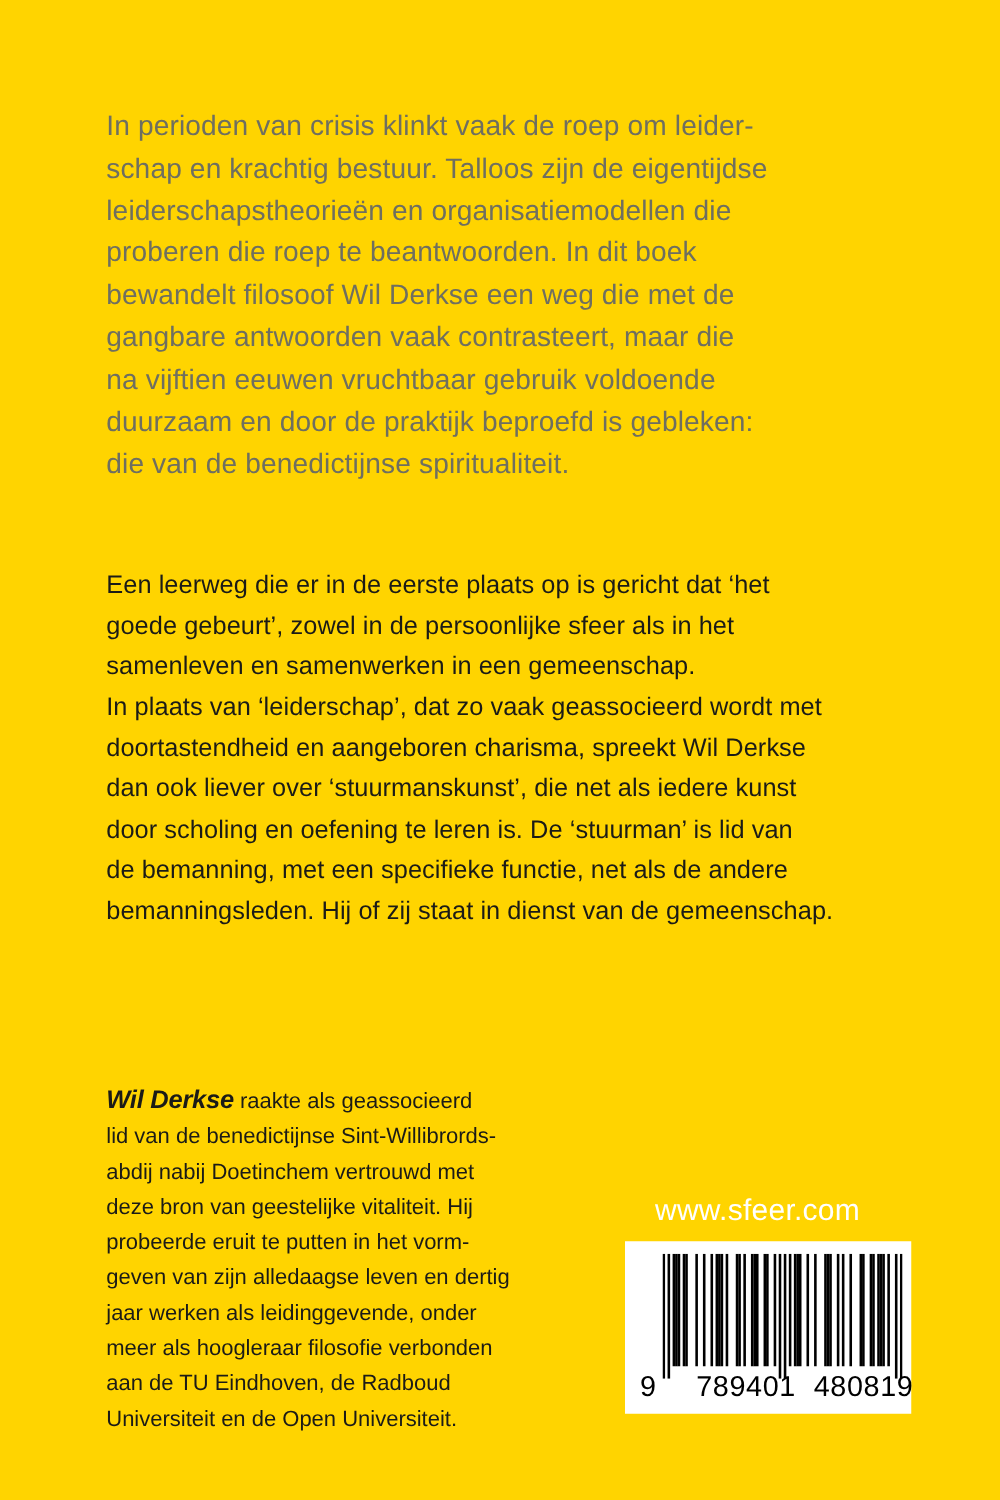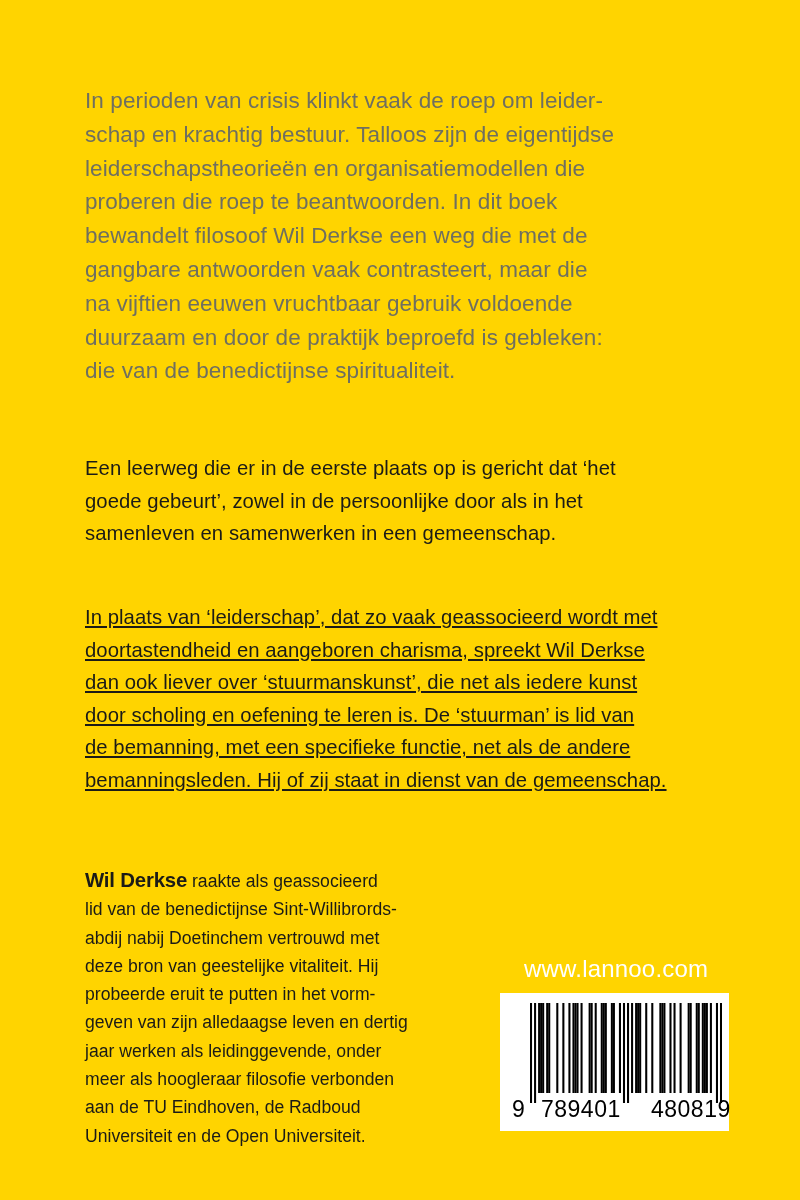--- a/index.html
+++ b/index.html
@@ -37,37 +37,38 @@
     position: absolute;
     left: 85px;
     width: 628px;
     font-size: 20.3px;
     line-height: 32.5px;
     color: #1b1b17;
     letter-spacing: 0.05px;
     white-space: pre-line;
   }
   .blurb-body.p2 { top: 452px; }
-  .blurb-body.p3 { top: 601px; text-decoration: underline; }
+  .blurb-body.p3 { top: 550px; }
 
   
   .bio {
     position: absolute;
     left: 85px;
     top: 866px;
     width: 372px;
     font-size: 17.6px;
     line-height: 28.3px;
     color: #1b1b17;
     white-space: pre-line;
   }
   .bio .bio-name {
     font-weight: bold;
     font-size: 20.4px;
     letter-spacing: -0.2px;
+    font-style: italic;
   }
 
   
   .publisher-url {
     position: absolute;
     left: 524px;
     top: 955px;
     font-size: 24px;
     color: #ffffff;
     letter-spacing: 0.2px;
@@ -99,61 +100,61 @@
     top: 100px;
     height: 32px;
     display: flex;
     align-items: center;
     font-family: "Liberation Sans", sans-serif;
     font-size: 23px;
     color: #000000;
     letter-spacing: 0.5px;
   }
   .barcode-digits .d-lead   { position: absolute; left: 12px;  }
-  .barcode-digits .d-left   { position: absolute; left: 41px;  }
+  .barcode-digits .d-left   { position: absolute; left: 57px;  }
   .barcode-digits .d-right  { position: absolute; left: 131px; margin-left: 20px; }
 </style>
 </head>
 <body>
 
 <div class="cover">
 
   <div class="blurb-intro">In perioden van crisis klinkt vaak de roep om leider-
 schap en krachtig bestuur. Talloos zijn de eigentijdse
 leiderschapstheorieën en organisatiemodellen die
 proberen die roep te beantwoorden. In dit boek
 bewandelt filosoof Wil Derkse een weg die met de
 gangbare antwoorden vaak contrasteert, maar die
 na vijftien eeuwen vruchtbaar gebruik voldoende
 duurzaam en door de praktijk beproefd is gebleken:
 die van de benedictijnse spiritualiteit.</div>
 
   <div class="blurb-body p2">Een leerweg die er in de eerste plaats op is gericht dat ‘het
-goede gebeurt’, zowel in de persoonlijke door als in het
+goede gebeurt’, zowel in de persoonlijke sfeer als in het
 samenleven en samenwerken in een gemeenschap.</div>
 
   <div class="blurb-body p3">In plaats van ‘leiderschap’, dat zo vaak geassocieerd wordt met
 doortastendheid en aangeboren charisma, spreekt Wil Derkse
 dan ook liever over ‘stuurmanskunst’, die net als iedere kunst
 door scholing en oefening te leren is. De ‘stuurman’ is lid van
 de bemanning, met een specifieke functie, net als de andere
 bemanningsleden. Hij of zij staat in dienst van de gemeenschap.</div>
 
   <div class="bio"><span class="bio-name">Wil Derkse</span><span> raakte als geassocieerd
 lid van de benedictijnse Sint-Willibrords-
 abdij nabij Doetinchem vertrouwd met
 deze bron van geestelijke vitaliteit. Hij
 probeerde eruit te putten in het vorm-
 geven van zijn alledaagse leven en dertig
 jaar werken als leidinggevende, onder
 meer als hoogleraar filosofie verbonden
 aan de TU Eindhoven, de Radboud
 Universiteit en de Open Universiteit.</span></div>
 
-  <div class="publisher-url">www.lannoo.com</div>
+  <div class="publisher-url">www.sfeer.com</div>
 
   <div class="barcode-box">
     <svg class="barcode-bars" viewBox="0 0 192 100" preserveAspectRatio="none">
       <g fill="#000000" id="bars">
           <rect x="0.000" y="0" width="2.061" height="100"></rect>
           <rect x="4.042" y="0" width="2.061" height="100"></rect>
           <rect x="8.084" y="0" width="2.061" height="90"></rect>
           <rect x="10.105" y="0" width="2.061" height="90"></rect>
           <rect x="12.126" y="0" width="2.061" height="90"></rect>
           <rect x="16.168" y="0" width="2.061" height="90"></rect>

